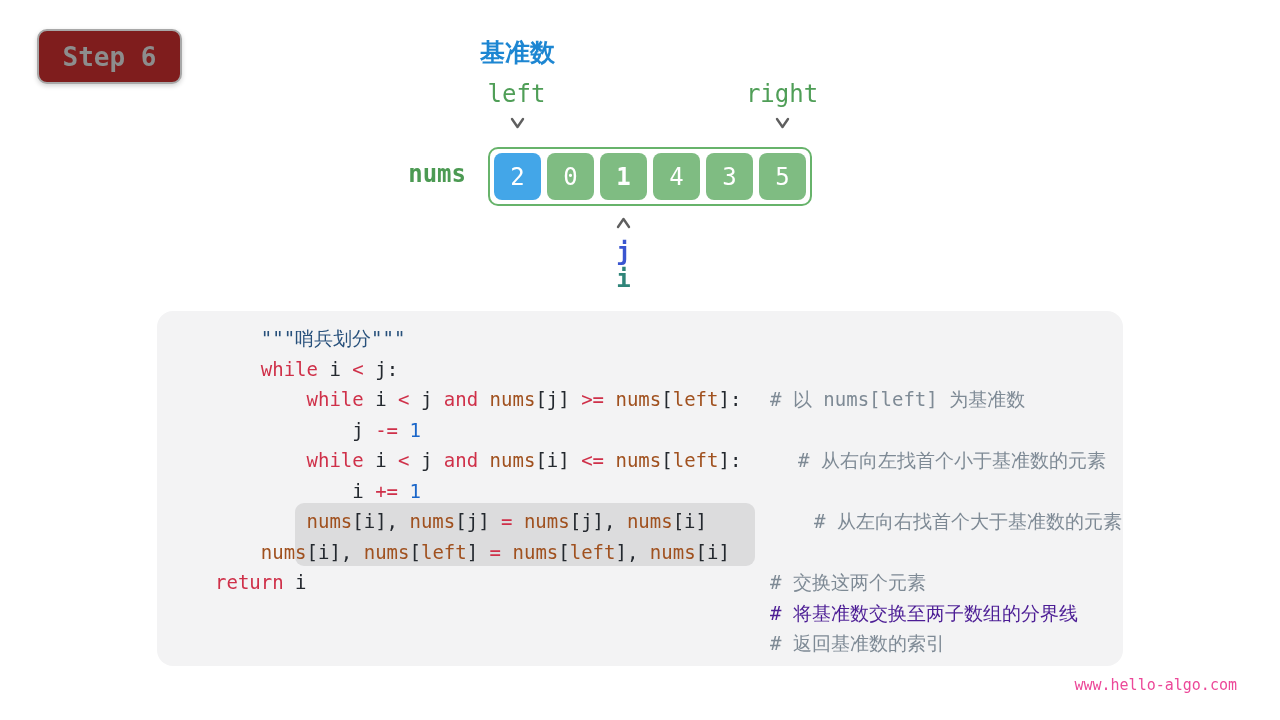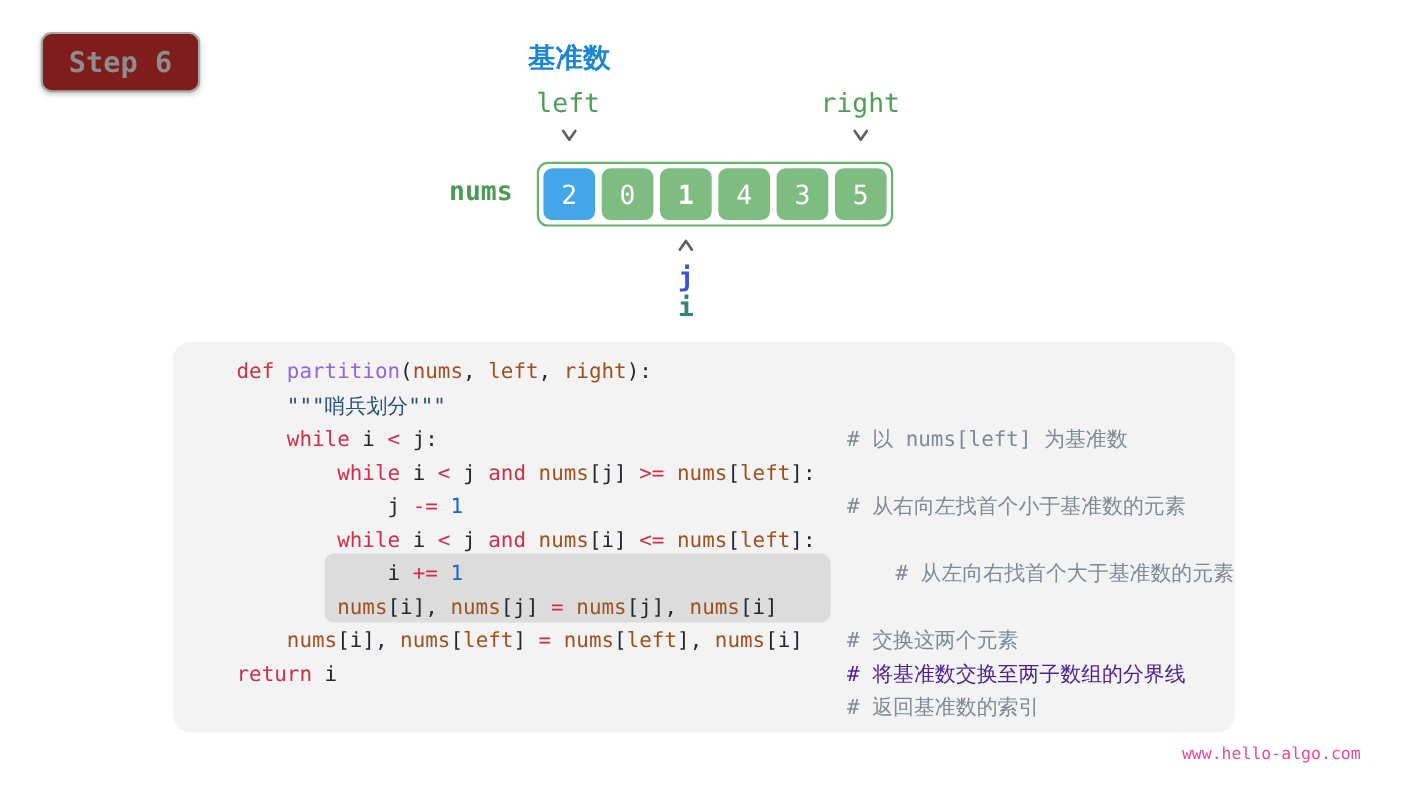--- a/index.html
+++ b/index.html
@@ -86,37 +86,36 @@
 <svg class="abs arrow-icon" style="left:616px;top:216px;" width="15" height="13">
   <path d="M2 11 L7.5 3 L13 11" fill="none" stroke="#5f5f5f" stroke-width="2.4" stroke-linecap="round" stroke-linejoin="round"></path>
 </svg>
 
 <div class="abs jlabel">j</div>
 <div class="abs ilabel">i</div>
 
 <div class="abs code-panel">
   <div class="hl-band"></div>
   <div class="code-lines" id="code-lines">
-      <div class="cl"><span class="tok-k">def </span><span class="tok-f">partition</span><span class="tok-p">(</span><span class="tok-v">nums</span><span class="tok-p">, </span><span class="tok-v">left</span><span class="tok-p">, </span><span class="tok-v">right</span><span class="tok-p">):</span></div>
       <div class="cl"><span class="tok-p">    </span><span class="tok-s">"""哨兵划分"""</span></div>
       <div class="cl"><span class="tok-p">    </span><span class="tok-k">while</span><span class="tok-p"> i </span><span class="tok-k">&lt;</span><span class="tok-p"> j:</span></div>
       <div class="cl"><span class="tok-p">        </span><span class="tok-k">while</span><span class="tok-p"> i </span><span class="tok-k">&lt;</span><span class="tok-p"> j </span><span class="tok-k">and</span><span class="tok-p"> </span><span class="tok-v">nums</span><span class="tok-p">[j] </span><span class="tok-k">&gt;=</span><span class="tok-p"> </span><span class="tok-v">nums</span><span class="tok-p">[</span><span class="tok-v">left</span><span class="tok-p">]:</span></div>
       <div class="cl"><span class="tok-p">            j </span><span class="tok-k">-=</span><span class="tok-p"> </span><span class="tok-n">1</span></div>
       <div class="cl"><span class="tok-p">        </span><span class="tok-k">while</span><span class="tok-p"> i </span><span class="tok-k">&lt;</span><span class="tok-p"> j </span><span class="tok-k">and</span><span class="tok-p"> </span><span class="tok-v">nums</span><span class="tok-p">[i] </span><span class="tok-k">&lt;=</span><span class="tok-p"> </span><span class="tok-v">nums</span><span class="tok-p">[</span><span class="tok-v">left</span><span class="tok-p">]:</span></div>
       <div class="cl"><span class="tok-p">            i </span><span class="tok-k">+=</span><span class="tok-p"> </span><span class="tok-n">1</span></div>
       <div class="cl"><span class="tok-p">        </span><span class="tok-v">nums</span><span class="tok-p">[i], </span><span class="tok-v">nums</span><span class="tok-p">[j] </span><span class="tok-k">=</span><span class="tok-p"> </span><span class="tok-v">nums</span><span class="tok-p">[j], </span><span class="tok-v">nums</span><span class="tok-p">[i]</span></div>
       <div class="cl"><span class="tok-p">    </span><span class="tok-v">nums</span><span class="tok-p">[i], </span><span class="tok-v">nums</span><span class="tok-p">[</span><span class="tok-v">left</span><span class="tok-p">] </span><span class="tok-k">=</span><span class="tok-p"> </span><span class="tok-v">nums</span><span class="tok-p">[</span><span class="tok-v">left</span><span class="tok-p">], </span><span class="tok-v">nums</span><span class="tok-p">[i]</span></div>
       <div class="cl"><span class="tok-k">return</span><span class="tok-p"> i</span></div>
     </div>
   <div class="code-comments" id="code-comments">
       <div class="cl" style="color: rgb(126, 138, 149);"> </div>
       <div class="cl" style="color: rgb(126, 138, 149);"> </div>
       <div class="cl" style="color: rgb(126, 138, 149);"># 以 nums[left] 为基准数</div>
       <div class="cl" style="color: rgb(126, 138, 149);"> </div>
-      <div class="cl" style="color: rgb(126, 138, 149);"># 从右向左找首个小于基准数的元素</div>
+      <div class="cl" style="color: rgb(126, 138, 149); margin-left: 28px;"># 从右向左找首个小于基准数的元素</div>
       <div class="cl" style="color: rgb(126, 138, 149);"> </div>
       <div class="cl" style="color: rgb(126, 138, 149); margin-left: 44px;"># 从左向右找首个大于基准数的元素</div>
       <div class="cl" style="color: rgb(126, 138, 149);"> </div>
       <div class="cl" style="color: rgb(126, 138, 149);"># 交换这两个元素</div>
       <div class="cl" style="color: #4c1d95;"># 将基准数交换至两子数组的分界线</div>
       <div class="cl" style="color: rgb(126, 138, 149);"># 返回基准数的索引</div>
     </div>
 </div>
 
 <div class="abs watermark">www.hello-algo.com</div>

